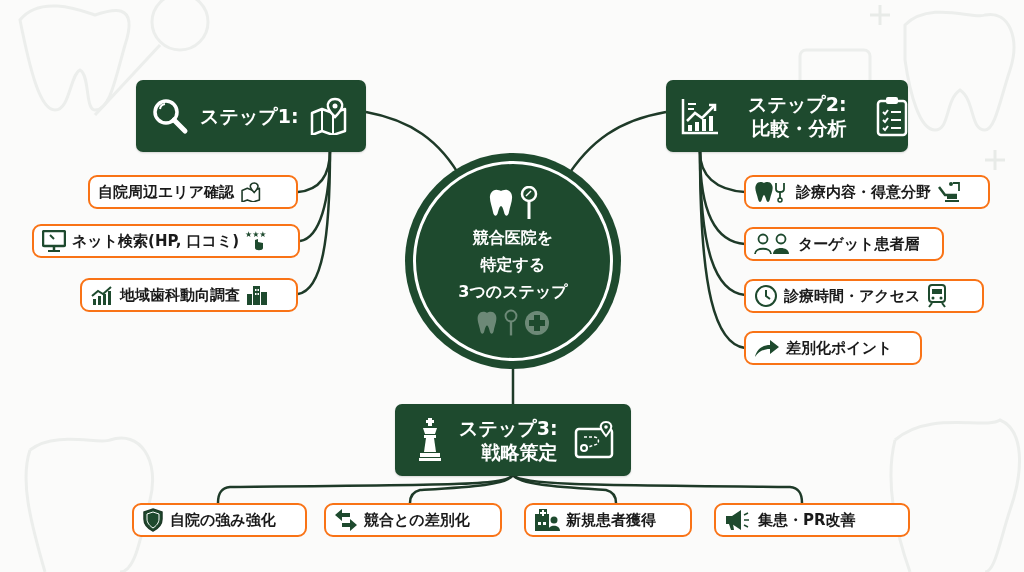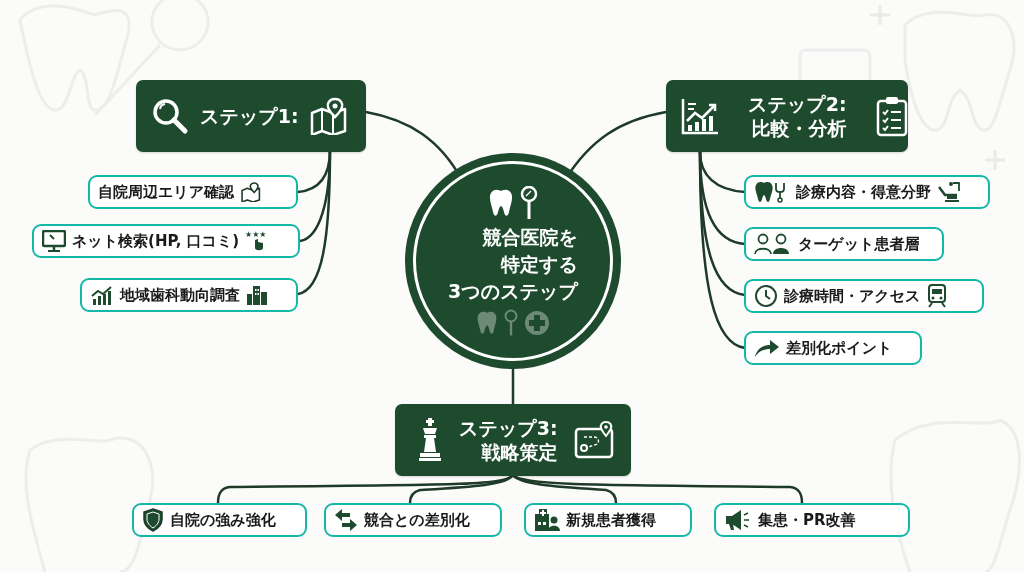--- a/index.html
+++ b/index.html
@@ -30,21 +30,21 @@
     text-align: right;
     white-space: nowrap;
   }
   .step-title span { display: block; }
   .icon { display: inline-flex; align-items: center; justify-content: center; }
   .icon svg { display: block; }
 
   .leaf {
     position: absolute;
     background: #fff;
-    border: 2px solid #14b8a6;
+    border: 2px solid #f97316;
     border-radius: 9px;
     height: 34px;
     display: flex;
     align-items: center;
     padding: 0 8px;
     gap: 6px;
     z-index: 2;
     color: #1a1a1a;
     font-weight: bold;
     font-size: 15px;
@@ -67,23 +67,23 @@
     border-radius: 50%;
     border: 3px solid #fff;
     display: flex;
     flex-direction: column;
     align-items: center;
     justify-content: center;
     color: #fff;
   }
   .center-title {
     font-weight: bold;
-    font-size: 19px;
+    font-size: 16px;
     line-height: 27px;
-    text-align: right;
+    text-align: center;
     margin: 4px 0 4px;
   }
   .center-title span { display: block; }
 </style>
 </head>
 <body>
 
 <svg class="bg-svg" viewBox="0 0 1024 572">
   <g fill="none" stroke="#eceeec" stroke-width="3">
 

